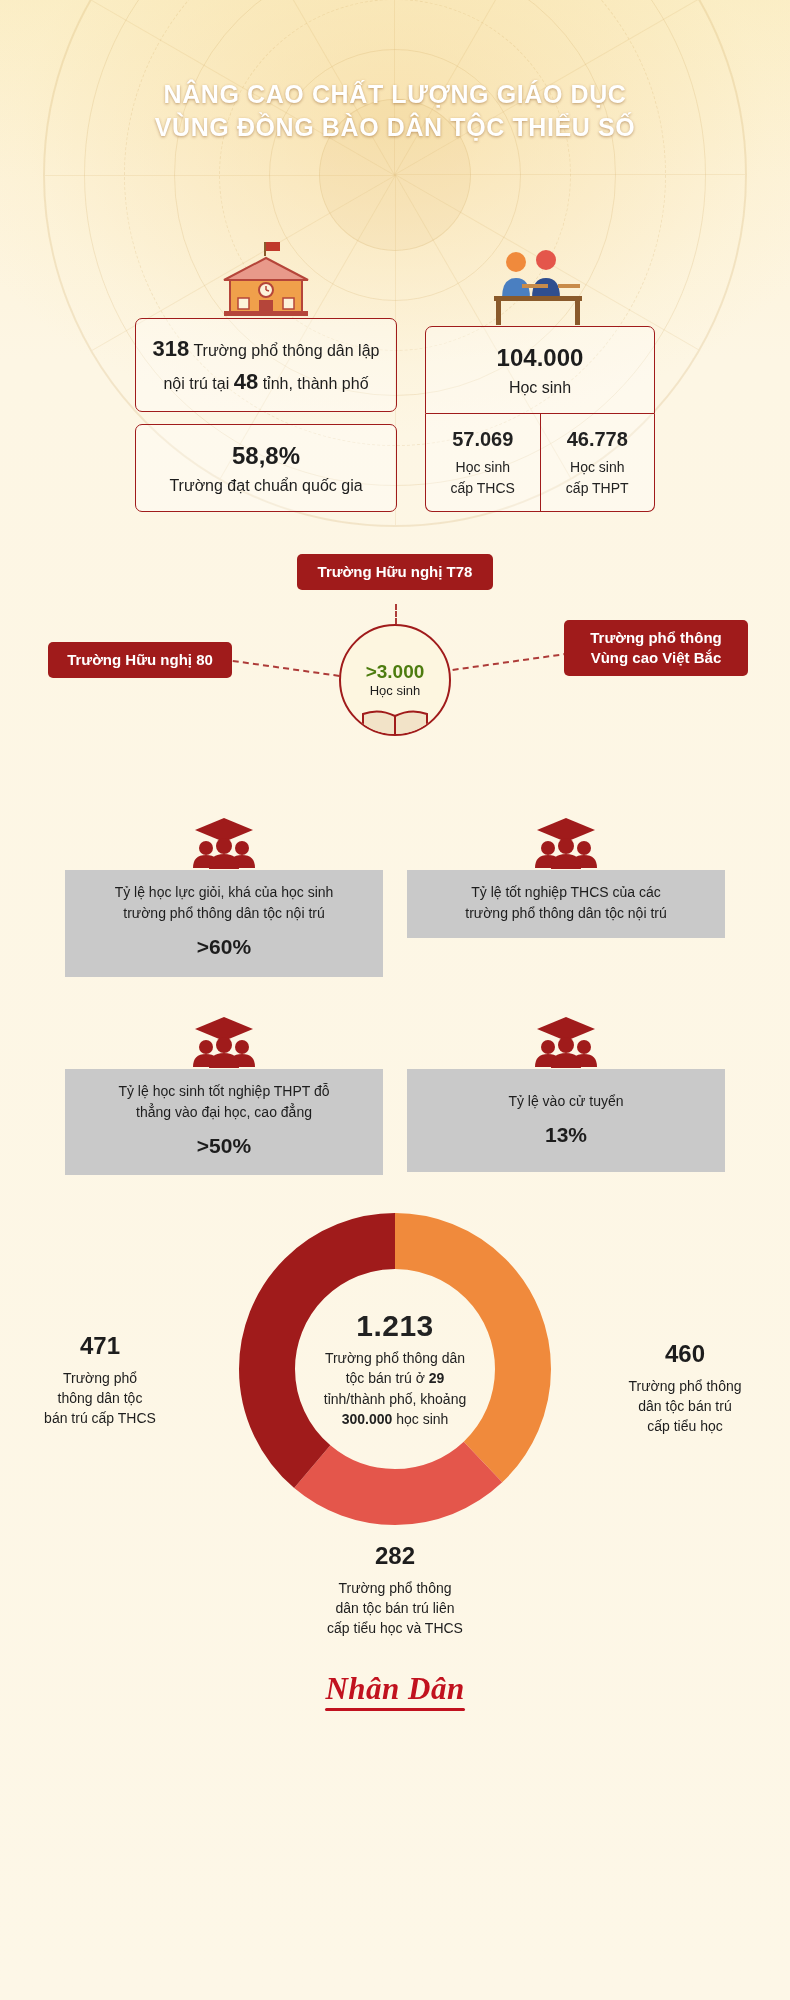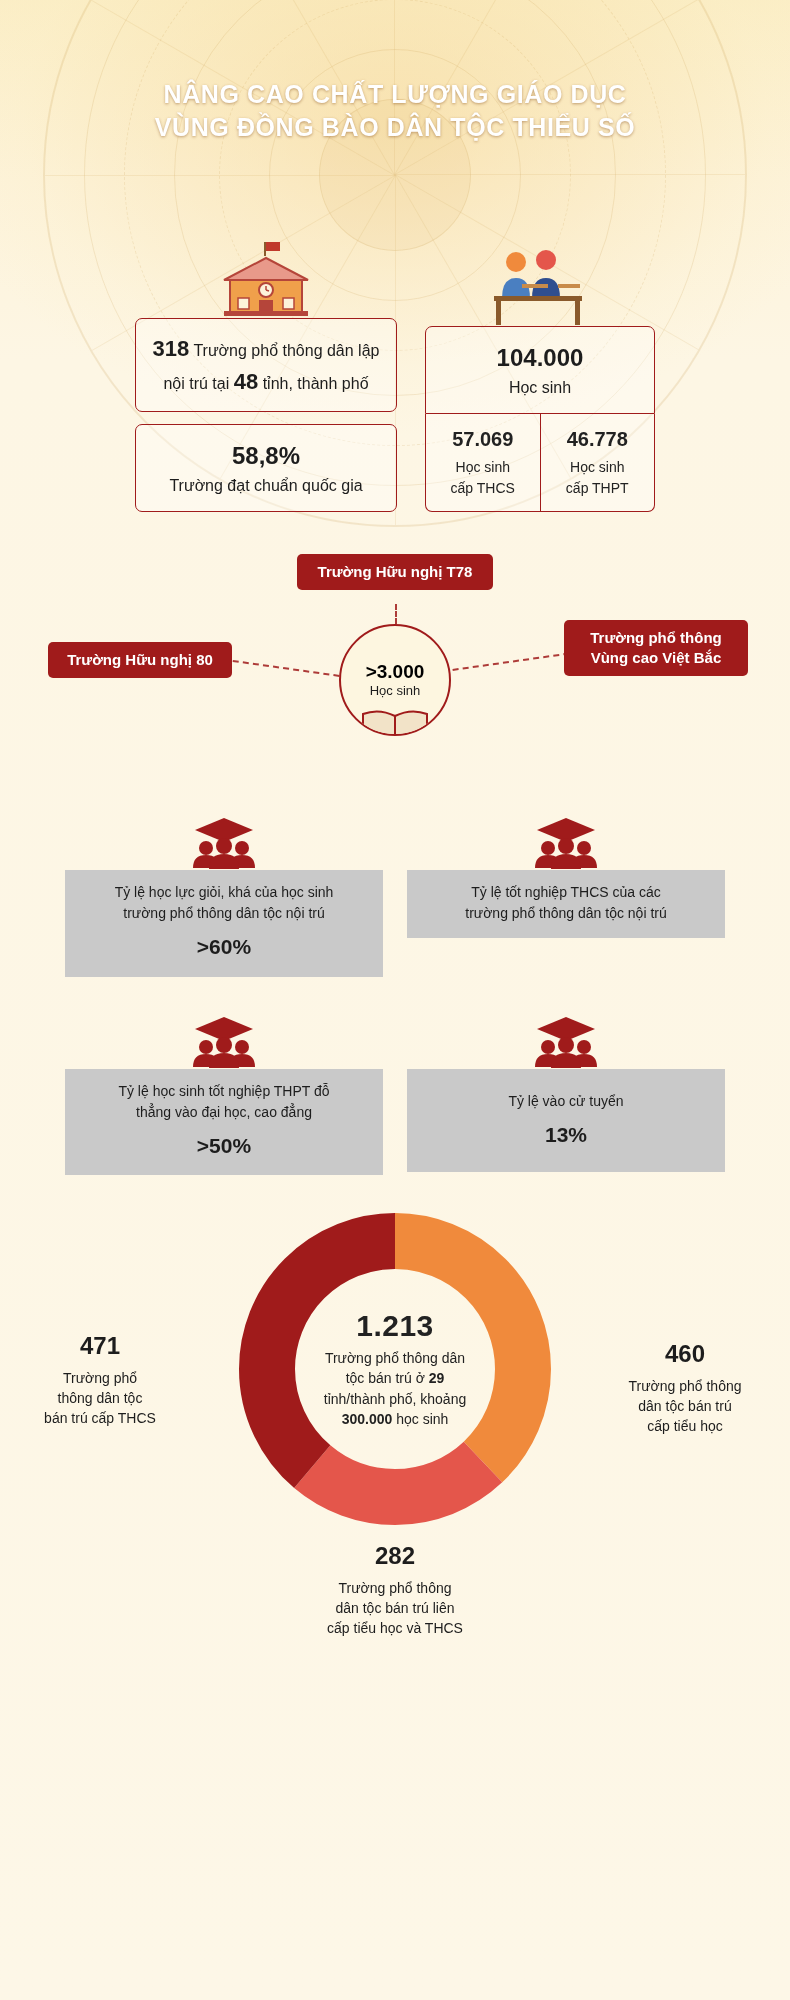--- a/index.html
+++ b/index.html
@@ -130,21 +130,21 @@
   .tag.t-right{right:42px;top:72px;width:160px;}
   .hub{
     position:absolute;
     left:50%;top:76px;transform:translateX(-50%);
     width:108px;height:108px;border-radius:50%;
     background:#fdf6e0;
     border:2.5px solid #a01b1b;
     display:flex;flex-direction:column;align-items:center;justify-content:center;
     overflow:hidden;
   }
-  .hub .hub-num{font-size:19px;font-weight:bold;color:#000000;line-height:1.1;}
+  .hub .hub-num{font-size:19px;font-weight:bold;color:#4d7c0f;line-height:1.1;}
   .hub .hub-lbl{font-size:13px;color:#1d1d1d;margin-top:1px;}
   .hub .book{
     position:absolute;bottom:-6px;left:50%;transform:translateX(-50%);
     width:72px;height:34px;
   }
   .dash{position:absolute;border-top:2px dashed #a01b1b;opacity:.85;}
 
   
   .sec3{position:relative;z-index:3;margin:34px auto 0;width:660px;}
   .grid2{display:flex;gap:24px;margin-bottom:34px;}
@@ -435,14 +435,20 @@
     </div>
 
     <div class="lbl lbl-bottom">
       <span class="n">282</span>
       <span>Trường phổ thông</span><br>
       <span>dân tộc bán trú liên</span><br>
       <span>cấp tiểu học và THCS</span>
     </div>
   </div>
 
+  <div class="footer">
+    <span class="logo">
+      <span>Nhân Dân</span>
+      <span class="under"></span>
+    </span>
+  </div>
 
 </div>
 
 </body></html>

